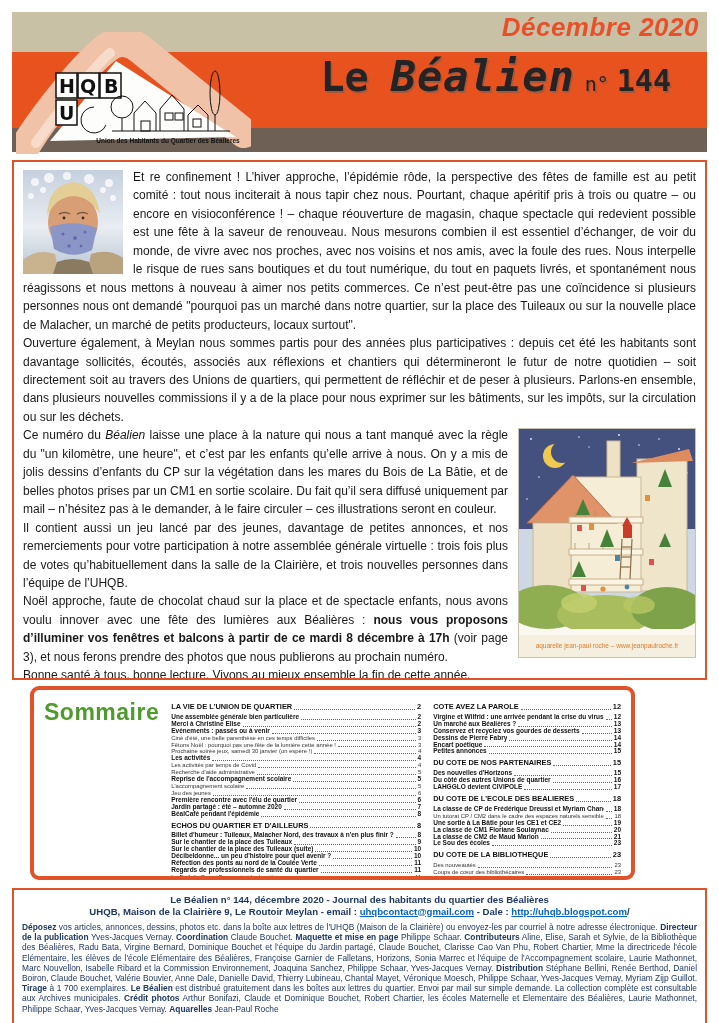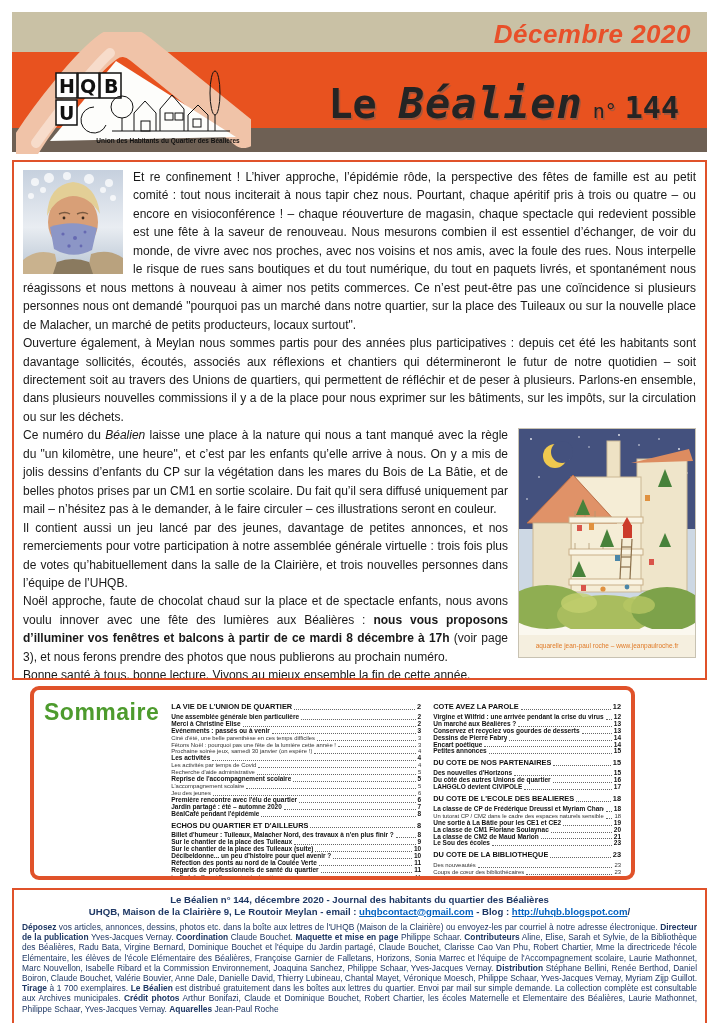--- a/index.html
+++ b/index.html
@@ -7,22 +7,22 @@
     --date_orange:#e8502a; --sommaire_green:#4d9b2d; --footer_navy:#1f3864; --link_blue:#0563c1;
   }
   *{box-sizing:border-box;}
   html,body{margin:0;padding:0;background:#ffffff;}
   body{width:719px;height:1023px;font-family:"Liberation Sans",sans-serif;overflow:hidden;}
   .page{position:relative;width:719px;height:1023px;background:#fff;}
 
   
   .masthead{position:absolute;left:12px;top:12px;width:695px;height:140px;}
   .band{position:absolute;left:0;width:100%;}
-  .band-tan{top:0;height:44px;background:var(--band_tan);display:flex;align-items:center;justify-content:flex-end;padding-right:16px;}
-  .band-orange{top:40px;height:76px;background:var(--band_orange);display:flex;align-items:flex-end;justify-content:flex-end;padding-right:28px;}
+  .band-tan{top:0;height:44px;background:var(--band_tan);display:flex;align-items:flex-start;justify-content:flex-end;padding-right:8px;}
+  .band-orange{top:40px;height:76px;background:var(--band_orange);display:flex;align-items:flex-start;justify-content:flex-end;padding-right:36px;}
   .band-brown{top:116px;height:24px;background:var(--band_brown);}
   .date-txt{font-size:26px;font-weight:bold;font-style:italic;color:var(--date_orange);letter-spacing:.5px;}
   .title{font-family:"DejaVu Sans Mono","Liberation Mono",monospace;color:#242424;white-space:nowrap;display:flex;align-items:baseline;text-shadow:1.5px 1.5px 0 rgba(90,90,90,.45);}
   .t-le{font-size:40px;font-weight:bold;margin-right:22px;}
   .t-main{font-size:42px;font-weight:bold;font-style:italic;letter-spacing:1px;margin-right:10px;}
   .t-no{font-size:20px;margin-right:8px;}
   .t-num{font-size:30px;font-weight:bold;}
   .logo{position:absolute;left:4px;top:20px;width:235px;height:122px;}
 
   
@@ -464,20 +464,20 @@
           <span class="tl">Coups de cœur des bibliothécaires</span>
           <span class="dots"></span>
           <span class="tp">23</span>
         </div>
       </div>
   </div>
 
   <div class="footer">
     <div class="f-center">Le Béalien n° 144, décembre 2020 - Journal des habitants du quartier des Béalières</div>
     <div class="f-center">
-      <span>UHQB, Maison de la Clairière 9, Le Routoir Meylan - email : </span><a href="#" class="flink">uhqbcontact@gmail.com</a><span> - Blog : </span><a href="#" class="flink">http://uhqb.blogspot.com</a><span>/</span>
+      <span>UHQB, Maison de la Clairière 9, Le Routoir Meylan - email : </span><a href="#" class="flink">uhqbcontact@gmail.com</a><span> - Dale : </span><a href="#" class="flink">http://uhqb.blogspot.com</a><span>/</span>
     </div>
     <p class="f-body">
       
     <span class="fb">Déposez</span><span> vos articles, annonces, dessins, photos etc. dans la boîte aux lettres de l'UHQB (Maison de la Clairière) ou envoyez-les par courriel à notre adresse électronique. </span><span class="fb">Directeur de la publication</span><span> Yves-Jacques Vernay. </span><span class="fb">Coordination</span><span> Claude Bouchet. </span><span class="fb">Maquette et mise en page</span><span> Philippe Schaar. </span><span class="fb">Contributeurs</span><span> Aline, Elise, Sarah et Sylvie, de la Bibliothèque des Béalières, Radu Bata, Virgine Bernard, Dominique Bouchet et l'équipe du Jardin partagé, Claude Bouchet, Clarisse Cao Van Phu, Robert Chartier, Mme la directricede l'école Elémentaire, les élèves de l'école Elémentaire des Béalières, Françoise Garnier de Falletans, Horizons, Sonia Marrec et l'équipe de l'Accompagnement scolaire, Laurie Mathonnet, Marc Nouvellon, Isabelle Ribard et la Commission Environnement, Joaquina Sanchez, Philippe Schaar, Yves-Jacques Vernay. </span><span class="fb">Distribution</span><span> Stéphane Bellini, Renée Berthod, Daniel Boiron, Claude Bouchet, Valérie Bouvier, Anne Dale, Danielle David, Thierry Lubineau, Chantal Mayet, Véronique Moesch, Philippe Schaar, Yves-Jacques Vernay, Myriam Zijp Guillot. </span><span class="fb">Tirage</span><span> à 1 700 exemplaires. </span><span class="fb">Le Béalien</span><span> est distribué gratuitement dans les boîtes aux lettres du quartier. Envoi par mail sur simple demande. La collection complète est consultable aux Archives municipales. </span><span class="fb">Crédit photos</span><span> Arthur Bonifazi, Claude et Dominique Bouchet, Robert Chartier, les écoles Maternelle et Elementaire des Béalières, Laurie Mathonnet, Philippe Schaar, Yves-Jacques Vernay. </span><span class="fb">Aquarelles</span><span> Jean-Paul Roche</span></p>
   </div>
 
 </div>
 
 </body></html>

